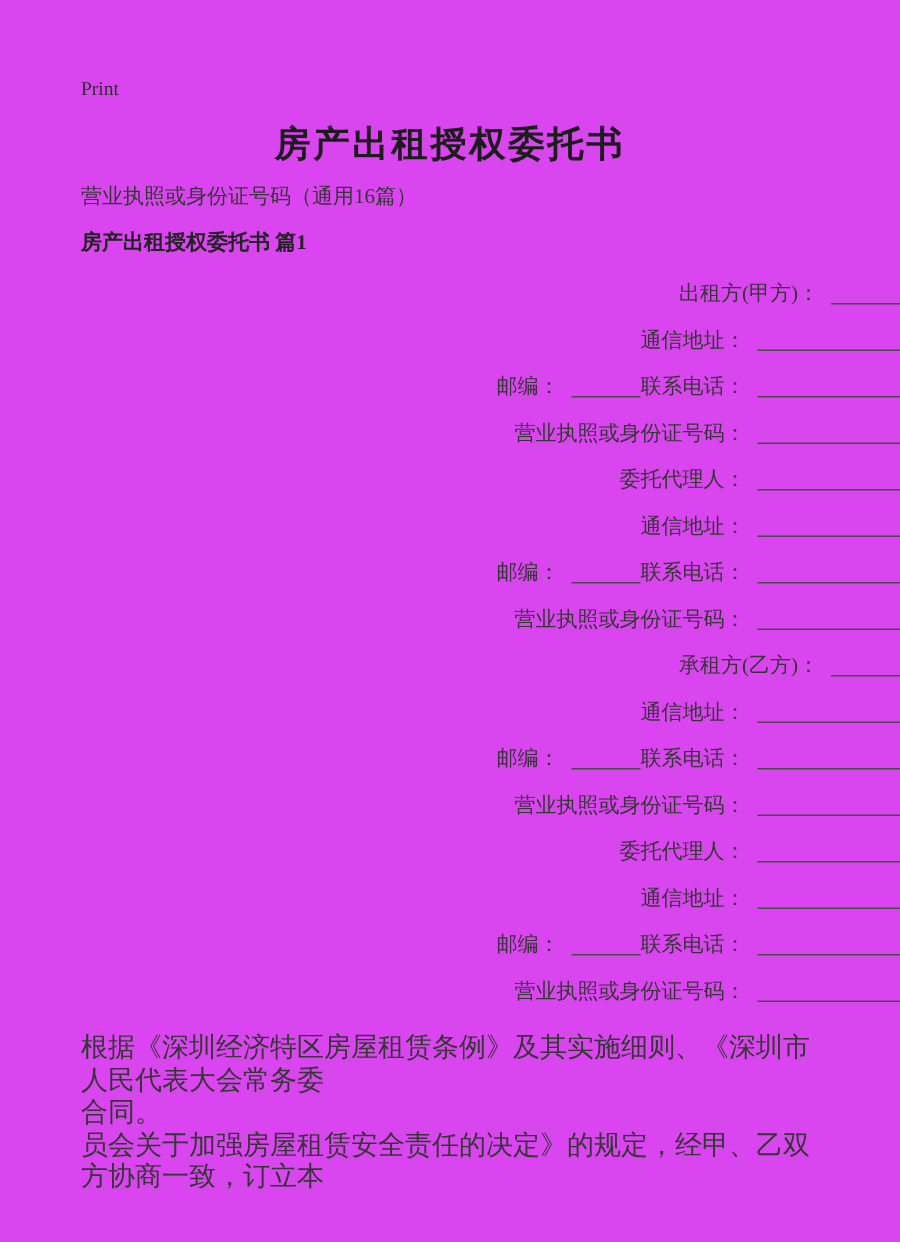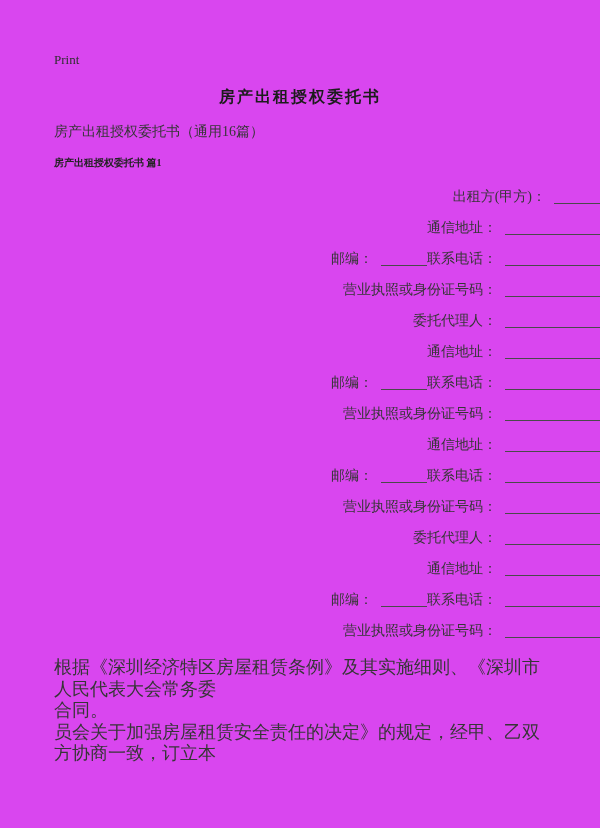--- a/index.html
+++ b/index.html
@@ -21,36 +21,36 @@
   .print {
     margin-left: 54px;
     font-size: 13px;
     line-height: 13px;
     color: #2f2f2f;
     display: inline-block;
   }
   .title {
     margin-top: 18px;
     text-align: center;
-    font-size: 16px;
+    font-size: 24px;
     line-height: 22px;
     font-weight: bold;
     letter-spacing: 2px;
     color: #1c1c1c;
   }
   .subtitle {
     margin-top: 16px;
     margin-left: 54px;
     font-size: 14px;
     line-height: 16px;
   }
   .section-heading {
     margin-top: 15px;
     margin-left: 54px;
-    font-size: 10px;
+    font-size: 14px;
     line-height: 16px;
     font-weight: bold;
     color: #222222;
   }
   .form {
     margin-top: 17px;
     margin-left: 54px;
     text-align: right;
   }
   .row {
@@ -78,21 +78,21 @@
 </style>
 </head>
 <body>
 
 <div class="page">
 
   <a class="print">Print</a>
 
   <div class="title">房产出租授权委托书</div>
 
-  <div class="subtitle">房产出租授权委托书（通用16篇）</div>
+  <div class="subtitle">营业执照或身份证号码（通用16篇）</div>
 
   <div class="section-heading">房产出租授权委托书 篇1</div>
 
   <div class="form">
 
     <div class="row"><span>出租方(甲方)：</span><span class="blank b-sm"></span></div>
 
     <div class="row"><span>通信地址：</span><span class="blank b-lg"></span></div>
 
     <div class="row"><span>邮编：</span><span class="blank b-sm"></span><span>联系电话：</span><span class="blank b-lg"></span></div>
@@ -100,20 +100,21 @@
     <div class="row"><span>营业执照或身份证号码：</span><span class="blank b-lg"></span></div>
 
     <div class="row"><span>委托代理人：</span><span class="blank b-lg"></span></div>
 
     <div class="row"><span>通信地址：</span><span class="blank b-lg"></span></div>
 
     <div class="row"><span>邮编：</span><span class="blank b-sm"></span><span>联系电话：</span><span class="blank b-lg"></span></div>
 
     <div class="row"><span>营业执照或身份证号码：</span><span class="blank b-lg"></span></div>
 
+    <div class="row"><span>承租方(乙方)：</span><span class="blank b-sm"></span></div>
 
     <div class="row"><span>通信地址：</span><span class="blank b-lg"></span></div>
 
     <div class="row"><span>邮编：</span><span class="blank b-sm"></span><span>联系电话：</span><span class="blank b-lg"></span></div>
 
     <div class="row"><span>营业执照或身份证号码：</span><span class="blank b-lg"></span></div>
 
     <div class="row"><span>委托代理人：</span><span class="blank b-lg"></span></div>
 
     <div class="row"><span>通信地址：</span><span class="blank b-lg"></span></div>

